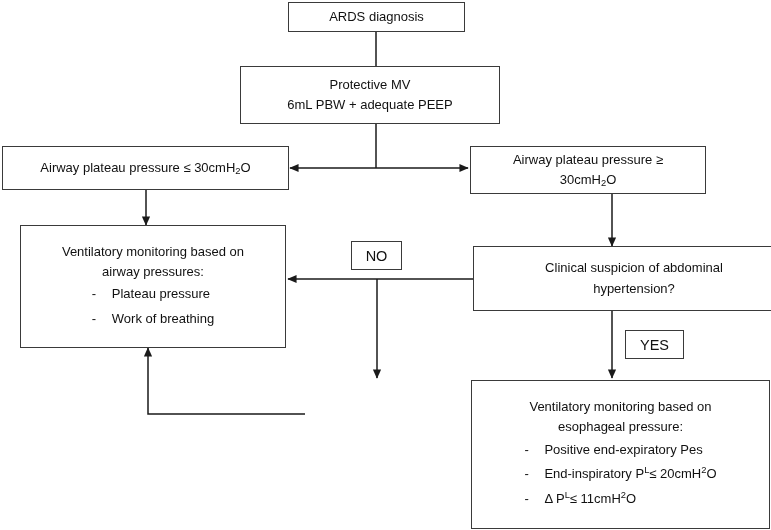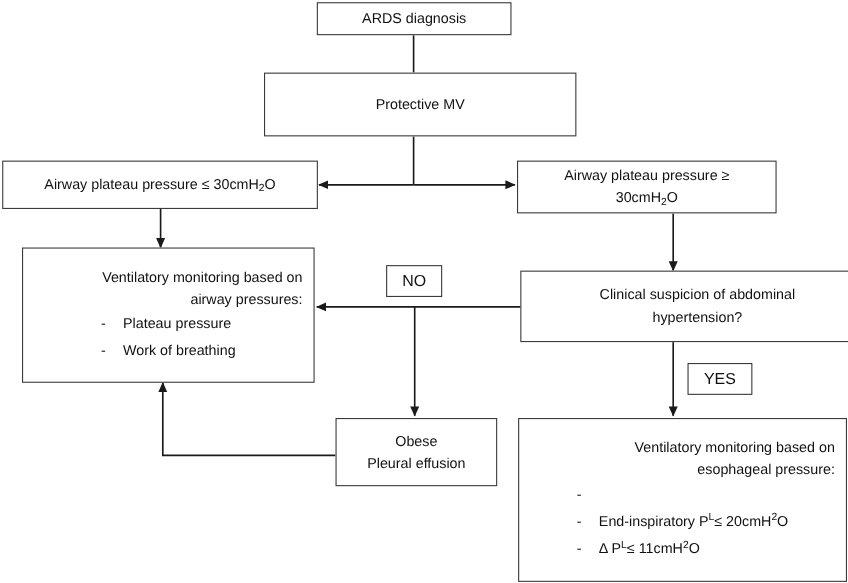--- a/index.html
+++ b/index.html
@@ -31,21 +31,21 @@
     font-size: 13px;
     line-height: 1.55;
     color: #111111;
     z-index: 2;
   }
   .node .ln { white-space: nowrap; }
   .node.bullets {
     align-items: stretch;
     justify-content: center;
   }
-  .node .hdr { text-align: right; }
+  .node .hdr { text-align: center; }
   .blist {
     margin: 0;
     padding: 0;
     list-style: none;
     align-self: center;
   }
   .blist li {
     display: flex;
     white-space: nowrap;
     line-height: 1.9;
@@ -109,22 +109,23 @@
 
     <path d="M 612,311 L 612,378" stroke="#1a1a1a" stroke-width="1.5" fill="none" marker-end="url(#arrow)"></path>
 
     <path d="M 305,414 L 148,414 L 148,348" stroke="#1a1a1a" stroke-width="1.5" fill="none" marker-end="url(#arrow)"></path>
   </svg>
 
   <div class="node" style="left:288px; top:2px; width:177px; height:30px;">
     <div class="ln">ARDS diagnosis</div>
   </div>
 
-  <div class="node" style="left:240px; top:66px; width:284px; height:58px;">
+  <div class="node" style="left:240px; top:66px; width:260px; height:58px;">
     <div class="ln">Protective MV</div>
+    <div class="ln">6mL PBW + adequate PEEP</div>
   </div>
 
   <div class="node" style="left:2px; top:146px; width:287px; height:44px;">
     <div class="ln"><span>Airway plateau pressure ≤ 30cmH</span><sub>2</sub><span>O</span></div>
   </div>
 
   <div class="node" style="left:470px; top:146px; width:236px; height:48px;">
     <div class="ln">Airway plateau pressure ≥</div>
     <div class="ln"><span>30cmH</span><sub>2</sub><span>O</span></div>
   </div>
@@ -150,31 +151,28 @@
 
   <div class="node" style="left:473px; top:246px; width:322px; height:65px; overflow:hidden;">
     <div class="ln">Clinical suspicion of abdominal</div>
     <div class="ln">hypertension?</div>
   </div>
 
   <div class="label-box" style="left:625px; top:330px; width:59px; height:29px;">
     <span>YES</span>
   </div>
 
-  <div class="node" style="left:305px; top:380px; width:147px; height:62px;">
-    <div class="ln">Obese</div>
-    <div class="ln">Pleural effusion</div>
-  </div>
 
   <div class="node bullets" style="left:471px; top:380px; width:299px; height:149px; padding:6px 10px;">
     <div class="hdr ln">Ventilatory monitoring based on</div>
     <div class="hdr ln">esophageal pressure:</div>
     <ul class="blist">
       <li>
           <span class="dash">-</span>
+          <span>Positive end-expiratory Pes</span>
         </li>
       <li>
           <span class="dash">-</span>
           <span>End-inspiratory P</span>
           <sub>L</sub>
           <span> ≤ 20cmH</span>
           <sub>2</sub>
           <span>O</span>
         </li>
       <li>

